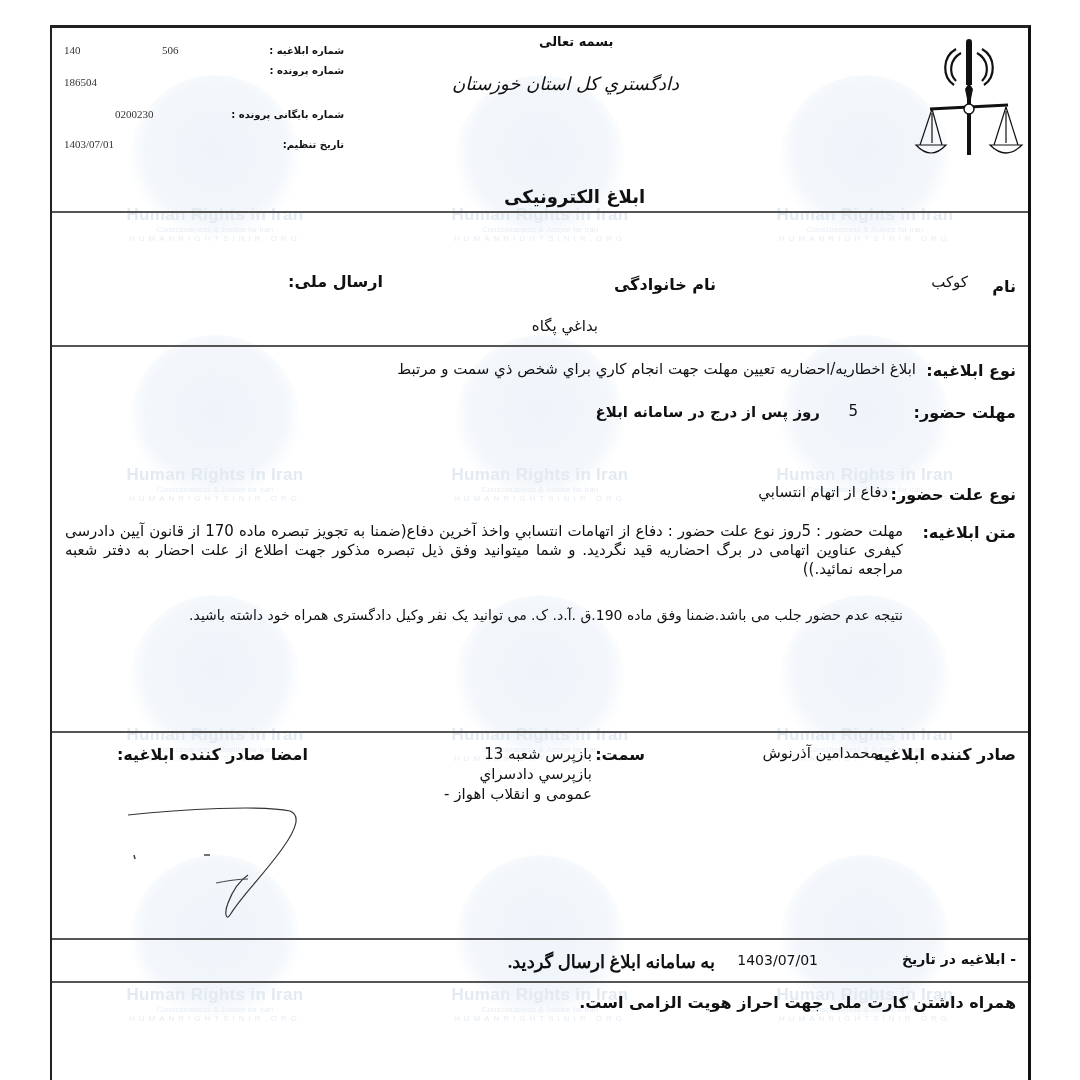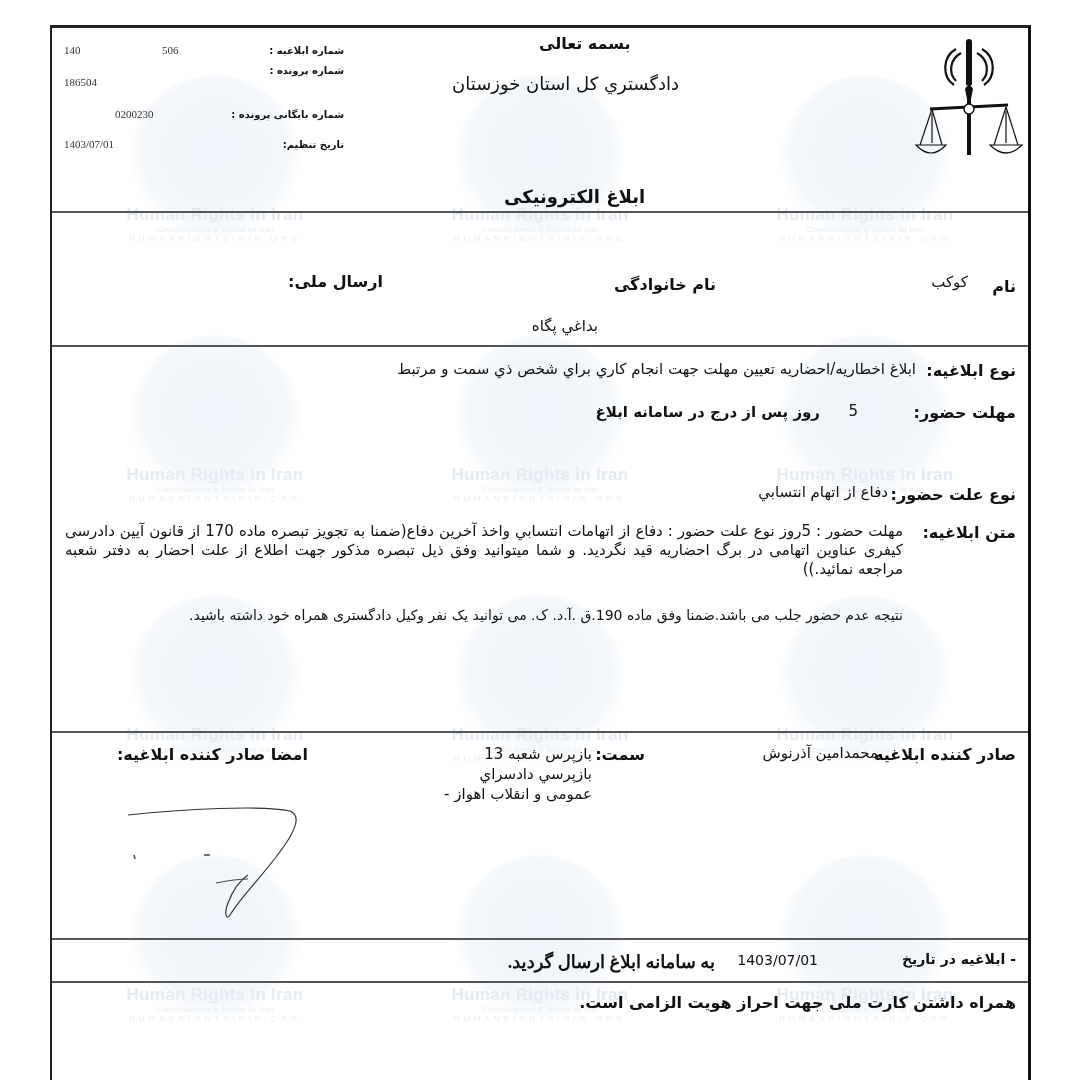--- a/index.html
+++ b/index.html
@@ -28,21 +28,21 @@
   }
   .row { position: absolute; left: 0; right: 0; }
   .hline { position: absolute; left: 0; right: 0; height: 0; border-top: 2px solid #555; }
 
   .rtl { direction: rtl; }
   .abs { position: absolute; white-space: nowrap; }
 
   
   .meta-label { font-size: 10px; font-weight: bold; color: #111; }
   .meta-val { font-family: "Liberation Serif", serif; font-size: 11px; color: #333; }
-  .title-bism { font-size: 16px; font-weight: bold; }
+  .title-bism { font-size: 13px; font-weight: bold; }
   .title-court { font-size: 18px; }
   .title-branch { font-size: 17px; }
   .title-notice { font-size: 18px; font-weight: bold; }
 
   .body-text { font-size: 15px; line-height: 19px; }
   .b-lbl { font-size: 16px; font-weight: bold; }
 
   .signature { position: absolute; }
 </style>
 </head>
@@ -134,21 +134,21 @@
     <div class="abs rtl meta-label" style="right:684px; top:37px;margin-left:34px;">شماره پرونده :</div>
     <div class="abs meta-val" style="left:12px; top:48px;">186504</div>
 
     <div class="abs rtl meta-label" style="right:684px; top:81px;">شماره بایگانی پرونده :</div>
     <div class="abs meta-val" style="left:19px; top:80px;padding-left:44px;">0200230</div>
 
     <div class="abs rtl meta-label" style="right:684px; top:111px;">تاریخ تنظیم:</div>
     <div class="abs meta-val" style="left:12px; top:110px;">1403/07/01</div>
 
     <div class="abs rtl title-bism" style="left:487px; top:6px;">بسمه تعالی</div>
-    <div class="abs rtl title-court" style="left:400px; top:45px;">دادگستري کل استان خوزستان</div>
+    <div class="abs rtl title-court" style="left:400px; top:45px;font-style:italic;">دادگستري کل استان خوزستان</div>
     <div class="abs rtl title-notice" style="left:452px; top:158px;">ابلاغ الکترونیکی</div>
 
     <div class="abs" style="left:858px; top:5px; width:118px; height:130px;">
       <svg width="118" height="130" viewBox="0 0 118 130">
         <g fill="none" stroke="#111" stroke-width="2.2">
           <path d="M51 20 C 40 26, 38 40, 46 48"></path>
           <path d="M46 16 C 32 24, 32 44, 44 52"></path>
           <path d="M67 20 C 78 26, 80 40, 72 48"></path>
           <path d="M72 16 C 86 24, 86 44, 74 52"></path>
         </g>

